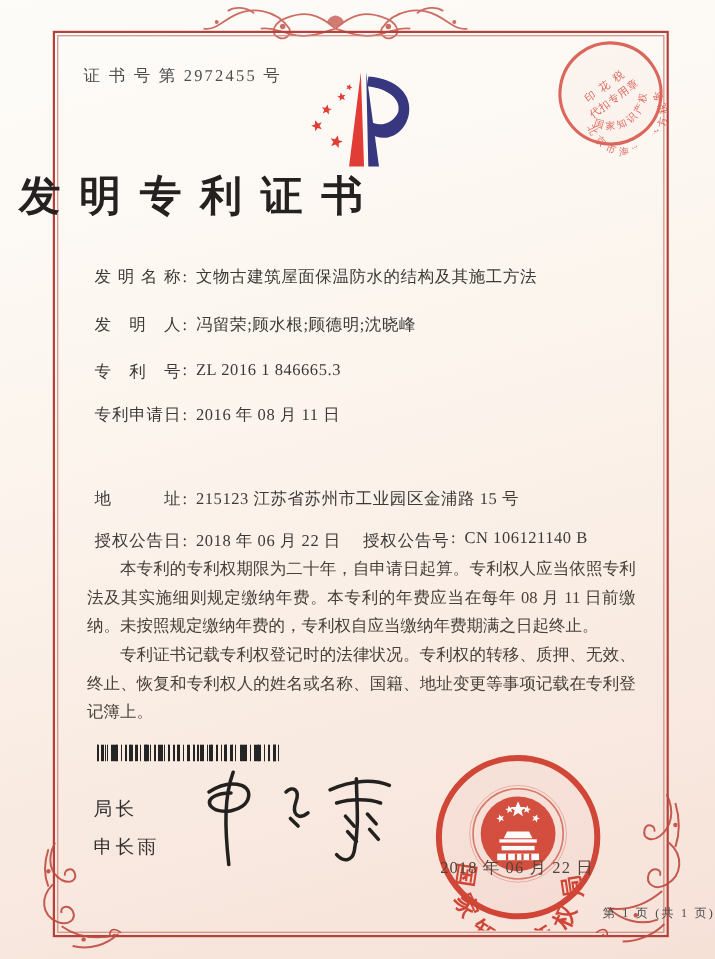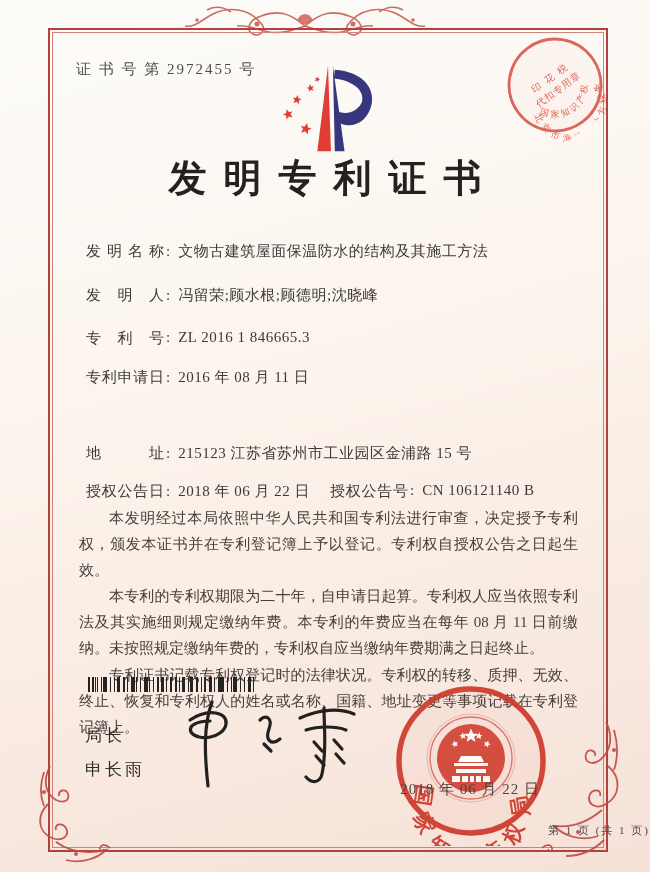--- a/index.html
+++ b/index.html
@@ -25,21 +25,21 @@
   }
   .cert-no{
     position:absolute;left:76px;top:60px;font-size:15px;letter-spacing:2px;color:#4c4c4c;
   }
   .logo{position:absolute;left:280px;top:58px;width:98px;height:102px;}
   .tax-stamp{
     position:absolute;left:502px;top:32px;width:106px;height:106px;
     transform:rotate(-36deg);opacity:.82;
   }
   .title{
-    position:absolute;left:0;right:0;top:153px;text-align:center;
+    position:absolute;left:0;right:0;top:153px;
     font-size:38px;font-weight:700;letter-spacing:17px;text-indent:17px;color:#242220;
   }
   .frow{position:absolute;left:86px;width:520px;height:22px;font-size:15px;color:#3c3a38;white-space:nowrap;}
   .r1{top:242px}.r2{top:286px}.r3{top:329px}.r4{top:368px}.r5{top:407px}.r6{top:444px}.r7{top:482px}
   .flabel{display:inline-block;width:78px;text-align:justify;text-align-last:justify;vertical-align:top;}
   .fcolon{display:inline-block;margin:0 8px 0 2px;}
   .fvalue{letter-spacing:.5px;}
   .gpair2{position:absolute;left:244px;top:0;}
   .body-text{
     position:absolute;left:79px;top:505px;width:499px;
@@ -170,21 +170,20 @@
     <span class="flabel">地址</span><span class="fcolon">:</span><span class="fvalue">215123 江苏省苏州市工业园区金浦路 15 号</span>
   </div>
   <div class="frow r7">
     <span class="flabel">授权公告日</span><span class="fcolon">:</span><span class="fvalue">2018 年 06 月 22 日</span>
     <span class="gpair2">
       <span class="flabel">授权公告号</span><span class="fcolon">:</span><span class="fvalue">CN 106121140 B</span>
     </span>
   </div>
 
   <div class="body-text">
-    <p>本发明经过本局依照中华人民共和国专利法进行审查，决定授予专利权，颁发本证书并在专利登记簿上予以登记。专利权自授权公告之日起生效。</p>
     <p>本专利的专利权期限为二十年，自申请日起算。专利权人应当依照专利法及其实施细则规定缴纳年费。本专利的年费应当在每年 08 月 11 日前缴纳。未按照规定缴纳年费的，专利权自应当缴纳年费期满之日起终止。</p>
     <p>专利证书记载专利权登记时的法律状况。专利权的转移、质押、无效、终止、恢复和专利权人的姓名或名称、国籍、地址变更等事项记载在专利登记簿上。</p>
   </div>
 
   <div class="barcode"></div>
 
   <div class="sig-title">局长</div>
   <div class="sig-name">申长雨</div>
   <svg class="signature" viewBox="0 0 200 108">
     <g stroke="#23211f" stroke-width="3.2" fill="none" stroke-linecap="round" stroke-linejoin="round">

